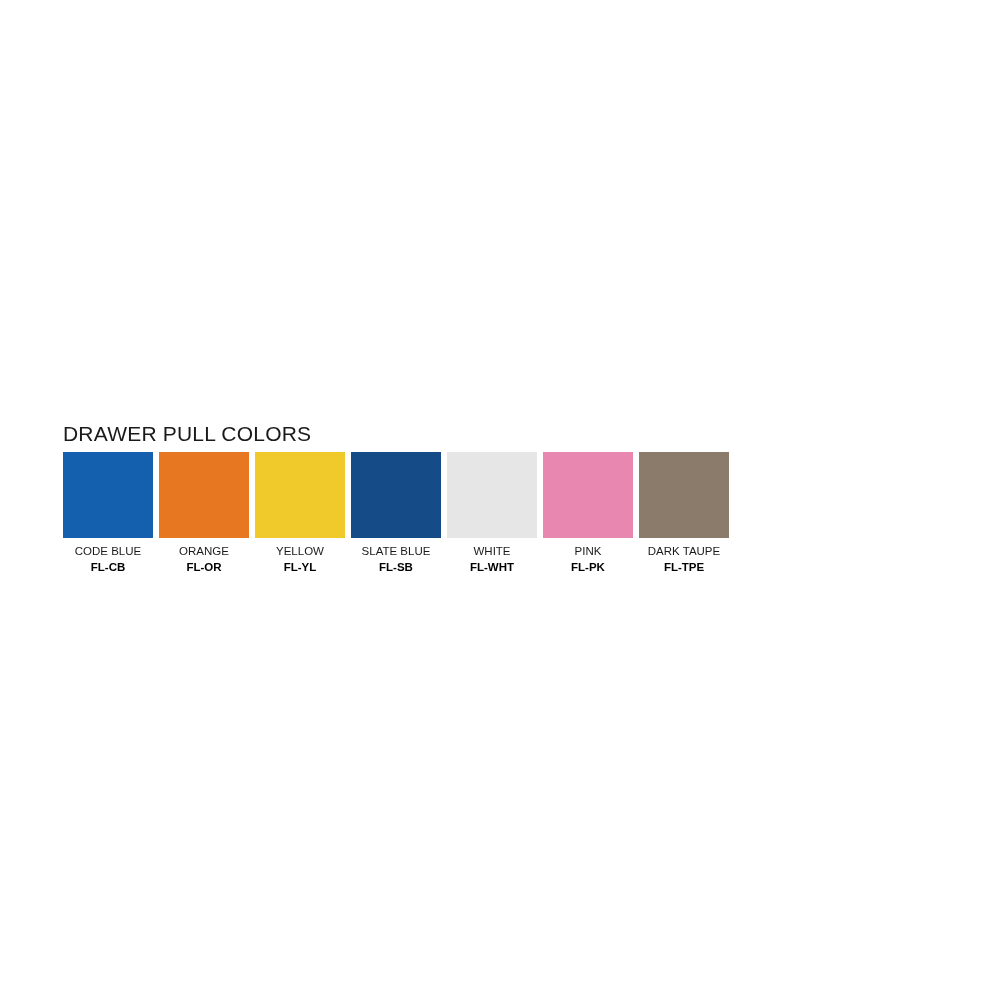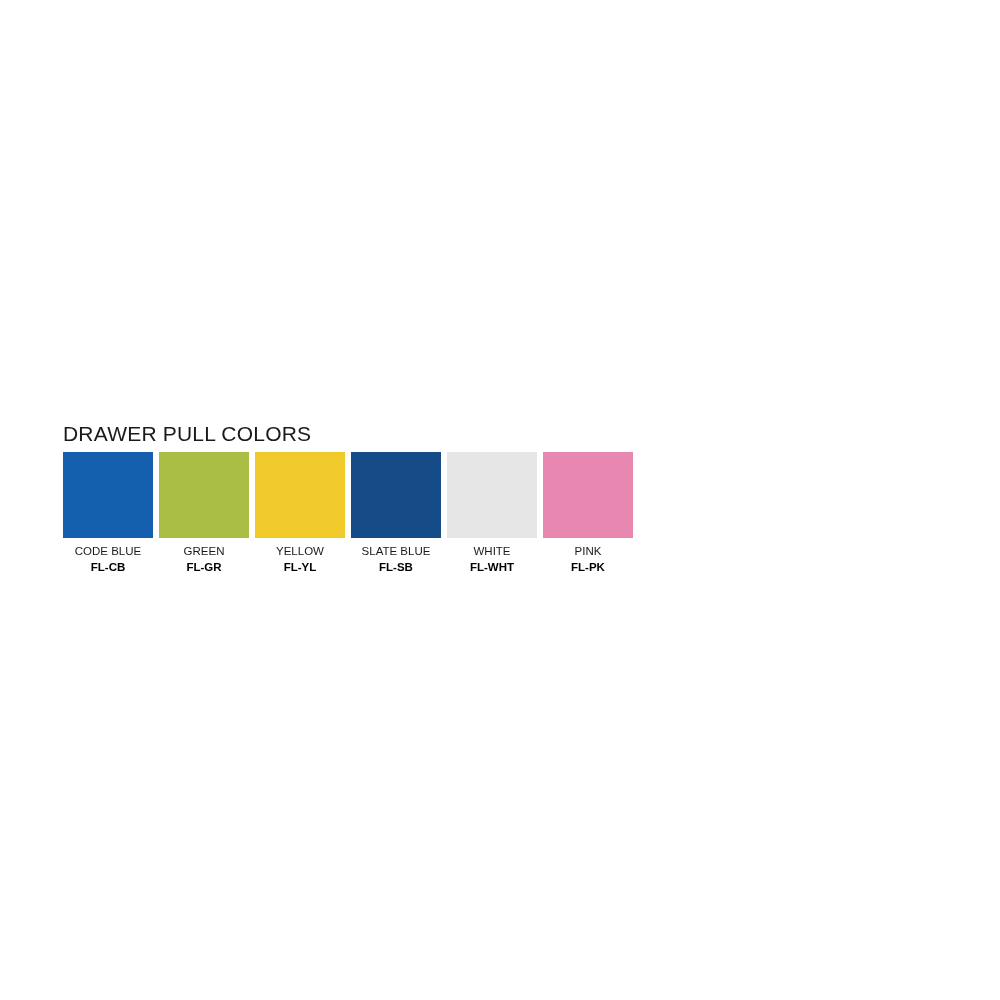--- a/index.html
+++ b/index.html
@@ -92,26 +92,26 @@
 
   <div class="swatch-row">
 
     <div class="swatch-cell">
       <div class="swatch-chip" style="background: rgb(21, 96, 174);"></div>
       <div class="swatch-name">CODE BLUE</div>
       <div class="swatch-code">FL-CB</div>
     </div>
 
 
+    <div class="swatch-cell">
+      <div class="swatch-chip" style="background: rgb(232, 119, 34);"></div>
+      <div class="swatch-name">ORANGE</div>
+      <div class="swatch-code">FL-OR</div>
+    </div>
 
-    <div class="swatch-cell">
-      <div class="swatch-chip" style="background: rgb(170, 190, 69);"></div>
-      <div class="swatch-name">GREEN</div>
-      <div class="swatch-code">FL-GR</div>
-    </div>
 
     <div class="swatch-cell">
       <div class="swatch-chip" style="background: rgb(240, 201, 43);"></div>
       <div class="swatch-name">YELLOW</div>
       <div class="swatch-code">FL-YL</div>
     </div>
 
     <div class="swatch-cell">
       <div class="swatch-chip" style="background: rgb(21, 75, 134);"></div>
       <div class="swatch-name">SLATE BLUE</div>
@@ -124,15 +124,20 @@
       <div class="swatch-name">WHITE</div>
       <div class="swatch-code">FL-WHT</div>
     </div>
 
     <div class="swatch-cell">
       <div class="swatch-chip" style="background: rgb(232, 136, 176);"></div>
       <div class="swatch-name">PINK</div>
       <div class="swatch-code">FL-PK</div>
     </div>
 
+    <div class="swatch-cell">
+      <div class="swatch-chip" style="background: rgb(139, 123, 107);"></div>
+      <div class="swatch-name">DARK TAUPE</div>
+      <div class="swatch-code">FL-TPE</div>
+    </div>
 
   </div>
 </div>
 
 </body></html>

